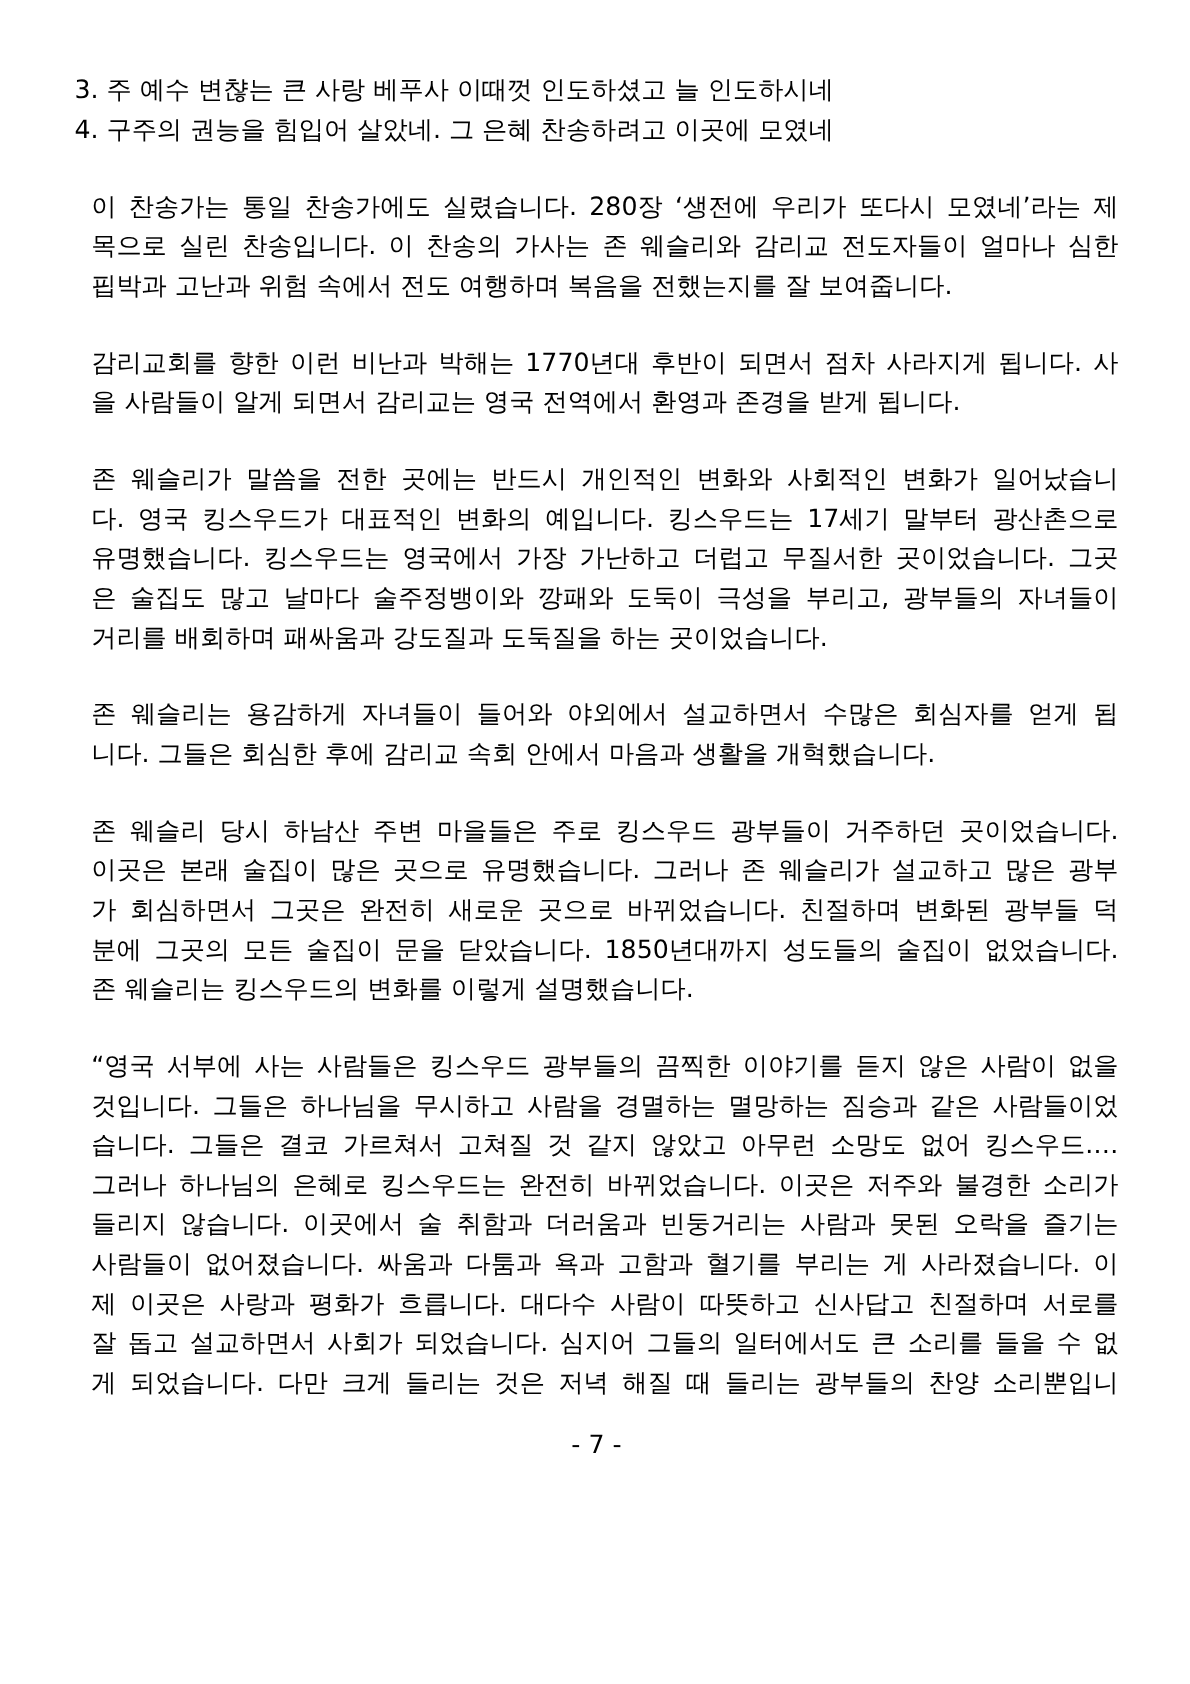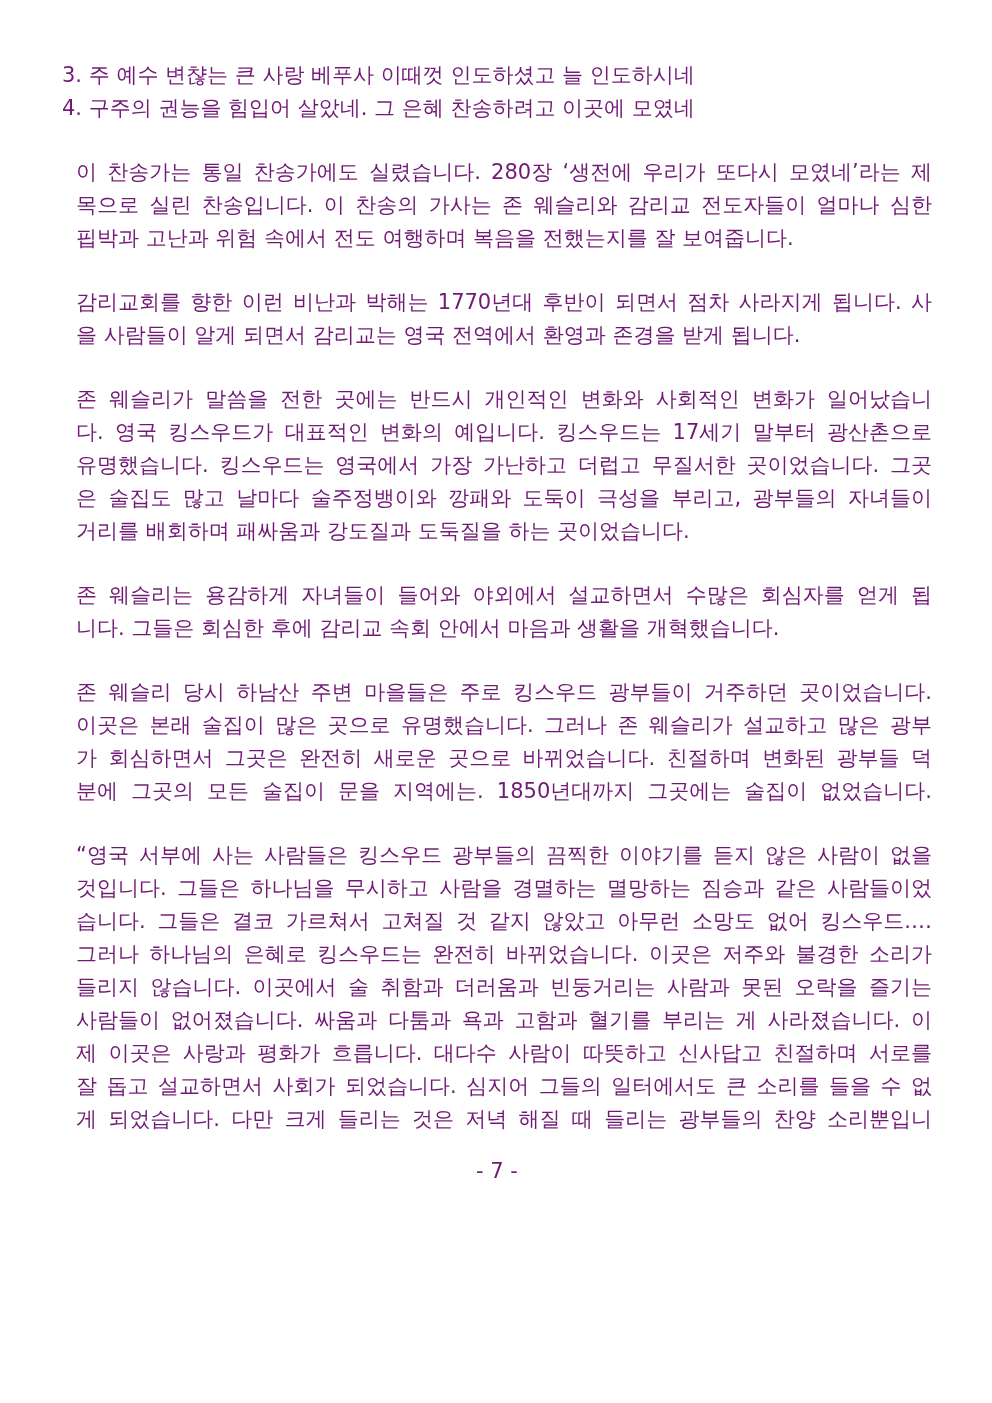--- a/index.html
+++ b/index.html
@@ -1,21 +1,21 @@
 <!DOCTYPE html>
 <html lang="ko"><head>
 <meta charset="utf-8">
 <style>
   html, body { margin: 0; padding: 0; background: #ffffff; }
   .page {
     position: relative;
     width: 992px;
     height: 1403px;
     background: #ffffff;
-    color: #701a75;
+    color: #000000;
     box-sizing: border-box;
     padding: 59px 60px 0 62px;
     font-family: "DejaVu Sans", sans-serif;
     font-size: 21px;
     line-height: 33px;
     overflow: hidden;
   }
   .line {
     white-space: nowrap;
     overflow: hidden;
@@ -68,21 +68,22 @@
 
     <div class="para">
       <div class="line">존 웨슬리는 용감하게 자녀들이 들어와 야외에서 설교하면서 수많은 회심자를 얻게 됩</div>
       <div class="line short">니다. 그들은 회심한 후에 감리교 속회 안에서 마음과 생활을 개혁했습니다.</div>
     </div>
 
     <div class="para">
       <div class="line">존 웨슬리 당시 하남산 주변 마을들은 주로 킹스우드 광부들이 거주하던 곳이었습니다.</div>
       <div class="line">이곳은 본래 술집이 많은 곳으로 유명했습니다. 그러나 존 웨슬리가 설교하고 많은 광부</div>
       <div class="line">가 회심하면서 그곳은 완전히 새로운 곳으로 바뀌었습니다. 친절하며 변화된 광부들 덕</div>
-      <div class="line">분에 그곳의 모든 술집이 문을 지역에는. 1850년대까지 그곳에는 술집이 없었습니다.</div>
+      <div class="line">분에 그곳의 모든 술집이 문을 닫았습니다. 1850년대까지 성도들의 술집이 없었습니다.</div>
+      <div class="line short">존 웨슬리는 킹스우드의 변화를 이렇게 설명했습니다.</div>
     </div>
 
     <div class="para">
       <div class="line">“영국 서부에 사는 사람들은 킹스우드 광부들의 끔찍한 이야기를 듣지 않은 사람이 없을</div>
       <div class="line">것입니다. 그들은 하나님을 무시하고 사람을 경멸하는 멸망하는 짐승과 같은 사람들이었</div>
       <div class="line">습니다. 그들은 결코 가르쳐서 고쳐질 것 같지 않았고 아무런 소망도 없어 킹스우드.…</div>
       <div class="line">그러나 하나님의 은혜로 킹스우드는 완전히 바뀌었습니다. 이곳은 저주와 불경한 소리가</div>
       <div class="line">들리지 않습니다. 이곳에서 술 취함과 더러움과 빈둥거리는 사람과 못된 오락을 즐기는</div>
       <div class="line">사람들이 없어졌습니다. 싸움과 다툼과 욕과 고함과 혈기를 부리는 게 사라졌습니다. 이</div>
       <div class="line">제 이곳은 사랑과 평화가 흐릅니다. 대다수 사람이 따뜻하고 신사답고 친절하며 서로를</div>

